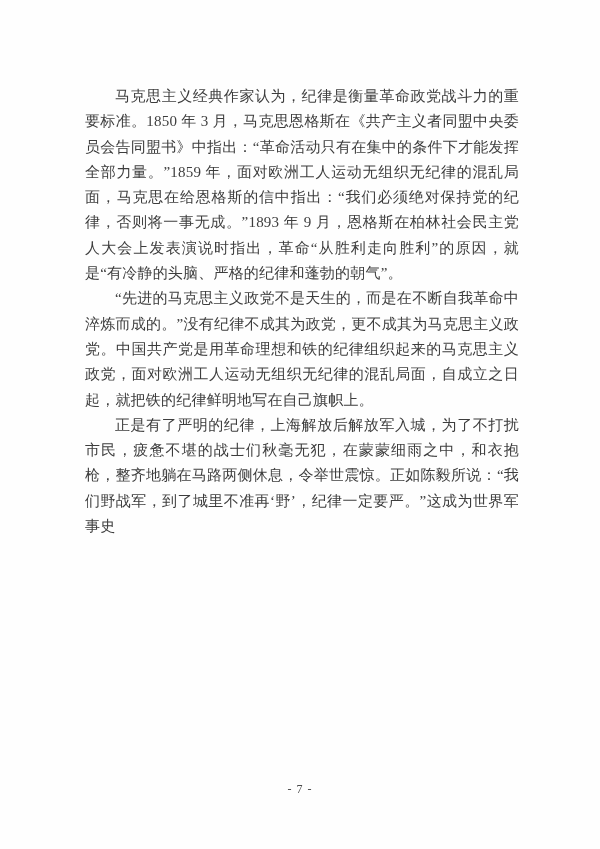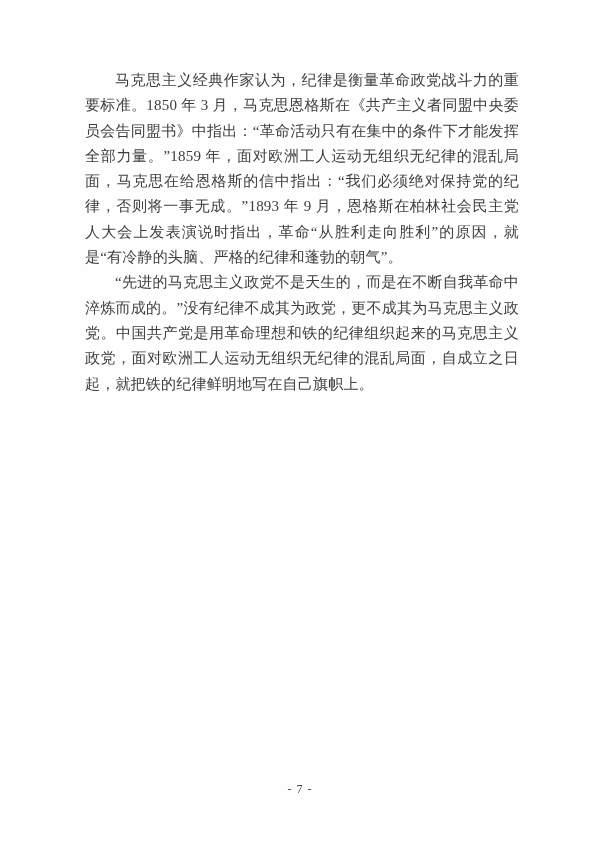--- a/index.html
+++ b/index.html
@@ -10,21 +10,21 @@
   .page {
     position: relative;
     width: 600px;
     height: 849px;
     background: #fefefe;
     overflow: hidden;
     font-family: "Liberation Serif", "DejaVu Serif", serif;
   }
   .content {
     position: absolute;
-    top: 68px;
+    top: 84px;
     left: 85px;
     width: 434px;
     color: #3d3d3d;
     font-size: 15px;
     line-height: 25.3px;
     text-align: justify;
   }
   .para {
     margin: 0;
     padding: 0;
@@ -42,17 +42,18 @@
     letter-spacing: 1px;
   }
 </style>
 </head>
 <body>
 
 <div class="page">
   <div class="content">
     <p class="para">马克思主义经典作家认为，纪律是衡量革命政党战斗力的重要标准。1850 年 3 月，马克思恩格斯在《共产主义者同盟中央委员会告同盟书》中指出：“革命活动只有在集中的条件下才能发挥全部力量。”1859 年，面对欧洲工人运动无组织无纪律的混乱局面，马克思在给恩格斯的信中指出：“我们必须绝对保持党的纪律，否则将一事无成。”1893 年 9 月，恩格斯在柏林社会民主党人大会上发表演说时指出，革命“从胜利走向胜利”的原因，就是“有冷静的头脑、严格的纪律和蓬勃的朝气”。</p>
     <p class="para">“先进的马克思主义政党不是天生的，而是在不断自我革命中淬炼而成的。”没有纪律不成其为政党，更不成其为马克思主义政党。中国共产党是用革命理想和铁的纪律组织起来的马克思主义政党，面对欧洲工人运动无组织无纪律的混乱局面，自成立之日起，就把铁的纪律鲜明地写在自己旗帜上。</p>
+    <p class="para">正是有了严明的纪律，上海解放后解放军入城，为了不打扰市民，疲惫不堪的战士们秋毫无犯，在蒙蒙细雨之中，和衣抱枪，整齐地躺在马路两侧休息，令举世震惊。正如陈毅所说：“我们野战军，到了城里不准再‘野’，纪律一定要严。”这成为世界军事史</p>
   </div>
   <div class="footer">
     <span>- 7 -</span>
   </div>
 </div>
 
 </body></html>

